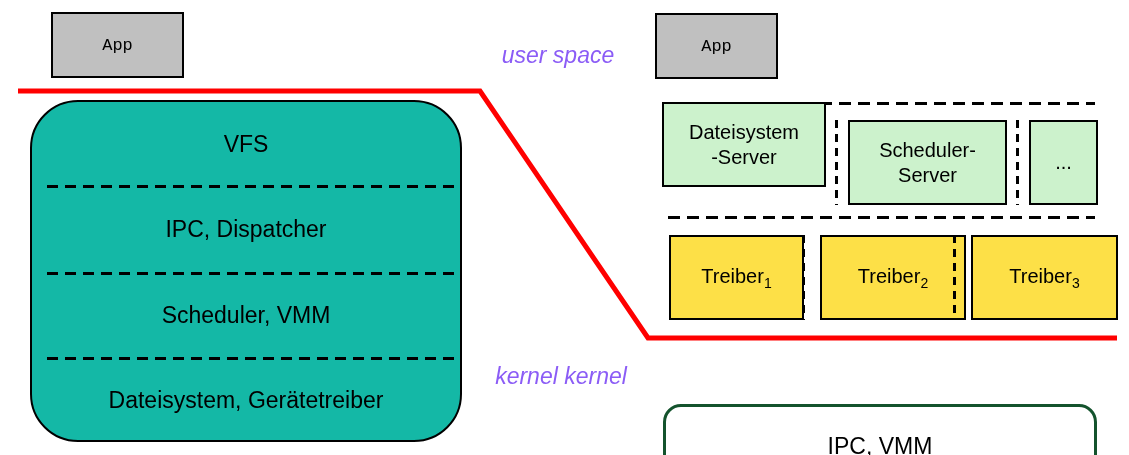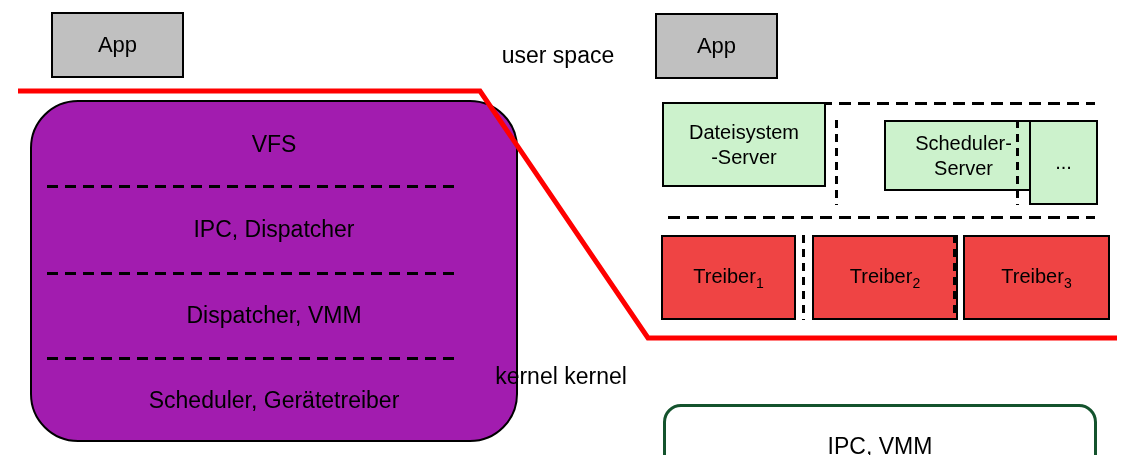--- a/index.html
+++ b/index.html
@@ -4,54 +4,54 @@
 <style>
   html,body { margin:0; padding:0; background:#fff; }
   .canvas {
     position:relative; width:1129px; height:455px; background:#ffffff;
     font-family:"Liberation Sans", sans-serif; color:#000; overflow:hidden;
   }
   .box {
     position:absolute; box-sizing:border-box; border:2px solid #000;
     display:flex; align-items:center; justify-content:center; text-align:center;
   }
-  .app { background:#c0c0c0; font-size:22px; }
+  .app { background:#c0c0c0; font-size:17px;font-family:Liberation Mono, monospace; }
   .app-left  { left:51px;  top:12px; width:133px; height:66px; }
   .app-right { left:655px; top:13px; width:123px; height:66px; }
 
   .mono-rect {
-    position:absolute; left:30px; top:100px; width:488px; height:342px;
-    border:2px solid #000; border-radius:48px; background:#a21caf; box-sizing:border-box;
+    position:absolute; left:30px; top:100px; width:432px; height:342px;
+    border:2px solid #000; border-radius:48px; background:#14b8a6; box-sizing:border-box;
   }
   .mono-row {
     position:absolute; left:0; width:100%; display:flex;
     align-items:center; justify-content:center; font-size:23px;
   }
   .mono-dash {
     position:absolute; left:15px; width:410px; height:3px;
     background:repeating-linear-gradient(90deg,#000 0 11px,transparent 11px 18px);
   }
   .hdash {
     position:absolute; height:3px;
     background:repeating-linear-gradient(90deg,#000 0 12px,transparent 12px 19px);
   }
   .vdash {
     position:absolute; width:3px;
     background:repeating-linear-gradient(180deg,#000 0 8px,transparent 8px 14px);
   }
   .server { background:#ccf2cc; font-size:20px; line-height:1.25; flex-direction:column; }
-  .driver { background:#ef4444; font-size:20px; }
+  .driver { background:#fde047; font-size:20px;margin-left:8px; }
   .driver sub { font-size:14px; }
   .kernel-rect {
     position:absolute; left:663px; top:356px; width:434px; height:84px;
     border:3px solid #14532d; border-radius:18px; box-sizing:border-box; background:#fff;
     display:flex; align-items:center; justify-content:center; font-size:23px;margin-top:48px;
   }
   .red-label {
-    position:absolute; color:#000000; font-size:23px; 
+    position:absolute; color:#8b5cf6; font-size:23px; font-style:italic;
     text-align:center; white-space:nowrap;
   }
   .redline-svg { position:absolute; left:0; top:0; pointer-events:none; z-index:5; }
 </style>
 </head>
 <body>
 
 <div class="canvas">
 
   <div class="box app app-left">
@@ -61,46 +61,46 @@
   <div class="mono-rect">
     <div class="mono-row" style="top:0; height:84px">
       <span>VFS</span>
     </div>
     <div class="mono-dash" style="top:83px"></div>
     <div class="mono-row" style="top:84px; height:87px">
       <span>IPC, Dispatcher</span>
     </div>
     <div class="mono-dash" style="top:170px"></div>
     <div class="mono-row" style="top:171px; height:85px">
-      <span>Dispatcher, VMM</span>
+      <span>Scheduler, VMM</span>
     </div>
     <div class="mono-dash" style="top:255px"></div>
     <div class="mono-row" style="top:256px; height:84px">
-      <span>Scheduler, Gerätetreiber</span>
+      <span>Dateisystem, Gerätetreiber</span>
     </div>
   </div>
 
   <svg class="redline-svg" width="1129" height="455">
     <polyline points="18,91 480,91 648,338 1117,338" fill="none" stroke="#ff0000" stroke-width="5"></polyline>
   </svg>
   <div class="red-label" style="left:486px; top:42px; width:144px">user space</div>
   <div class="red-label" style="left:481px; top:363px; width:160px">kernel kernel</div>
 
   <div class="box app app-right">
     <span>App</span>
   </div>
 
   <div class="hdash" style="left:668px; top:102px; width:427px"></div>
 
   <div class="box server" style="left:662px; top:102px; width:164px; height:85px">
     <span>Dateisystem</span>
     <span>-Server</span>
   </div>
   <div class="vdash" style="left:835px; top:120px; height:85px"></div>
-  <div class="box server" style="left:884px; top:120px; width:159px; height:71px">
+  <div class="box server" style="left:848px; top:120px; width:159px; height:85px">
     <span>Scheduler-</span>
     <span>Server</span>
   </div>
   <div class="vdash" style="left:1016px; top:120px; height:85px"></div>
   <div class="box server" style="left:1029px; top:120px; width:69px; height:85px">
     <span>...</span>
   </div>
 
   <div class="hdash" style="left:668px; top:216px; width:427px"></div>
 

